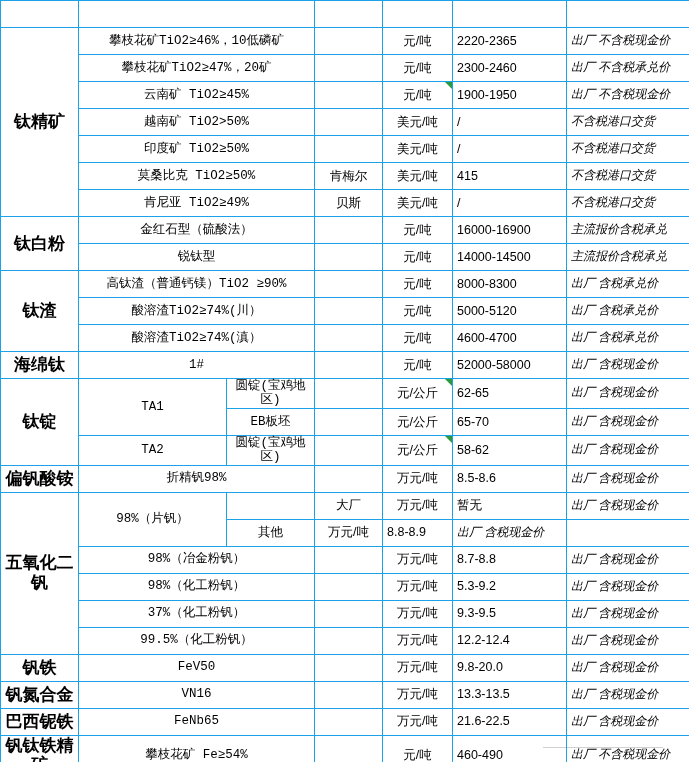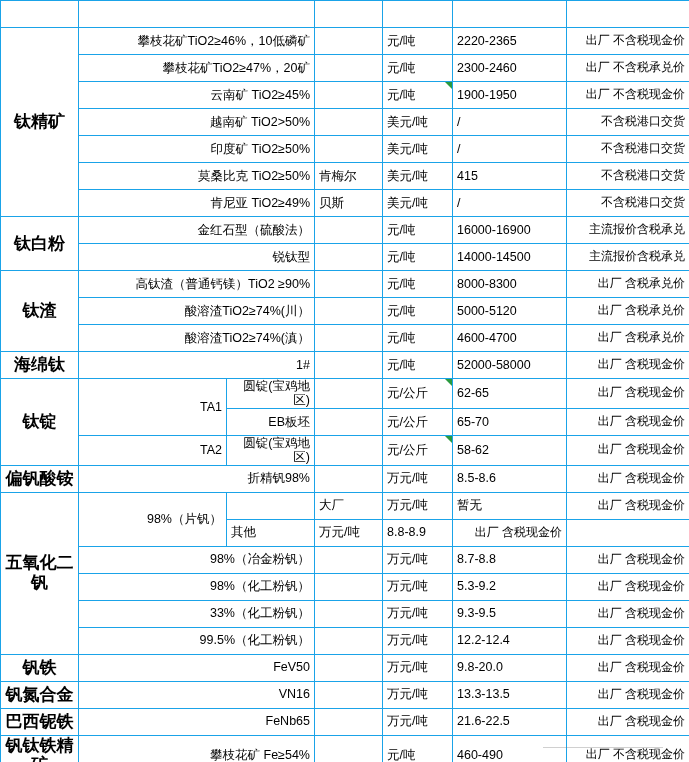--- a/index.html
+++ b/index.html
@@ -35,28 +35,28 @@
     box-sizing: border-box;
   }
   thead th {
     background: #1aa3e8;
     color: #ffffff;
     font-weight: bold;
     text-align: center;
     height: 30px;
     font-size: 13px;
   }
-  td.c { }
+  td.c { text-align: center; }
   td.prod {
     text-align: center;
     font-weight: bold;
     font-size: 17px;
   }
-  td.spec { text-align: right; padding-left: 6px; }
-  td.note { text-align: right; font-size: 12px; }
+  td.spec { text-align: center; padding-left: 6px; font-family: Liberation Mono, monospace; }
+  td.note { text-align: left; font-size: 12px; font-style: italic; }
   td.price { text-align: left; }
   .corner-mark {
     position: relative;
   }
   .corner-mark::after {
     content: "";
     position: absolute;
     top: 0;
     right: 0;
     border-top: 7px solid #2a9a3f;
@@ -288,21 +288,21 @@
           <td class="note">出厂 含税现金价</td>
         </tr>
         <tr>
           <td class="spec" colspan="2">98%（化工粉钒）</td>
           <td class="c"></td>
           <td class="c">万元/吨</td>
           <td class="price">5.3-9.2</td>
           <td class="note">出厂 含税现金价</td>
         </tr>
         <tr>
-          <td class="spec" colspan="2">33%（化工粉钒）</td>
+          <td class="spec" colspan="2">37%（化工粉钒）</td>
           <td class="c"></td>
           <td class="c">万元/吨</td>
           <td class="price">9.3-9.5</td>
           <td class="note">出厂 含税现金价</td>
         </tr>
         <tr>
           <td class="spec" colspan="2">99.5%（化工粉钒）</td>
           <td class="c"></td>
           <td class="c">万元/吨</td>
           <td class="price">12.2-12.4</td>

